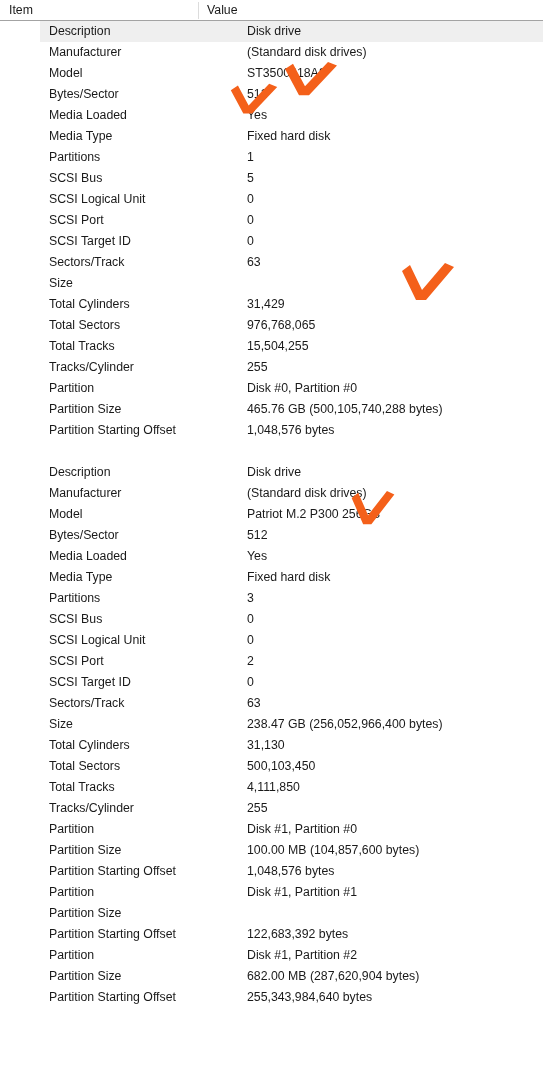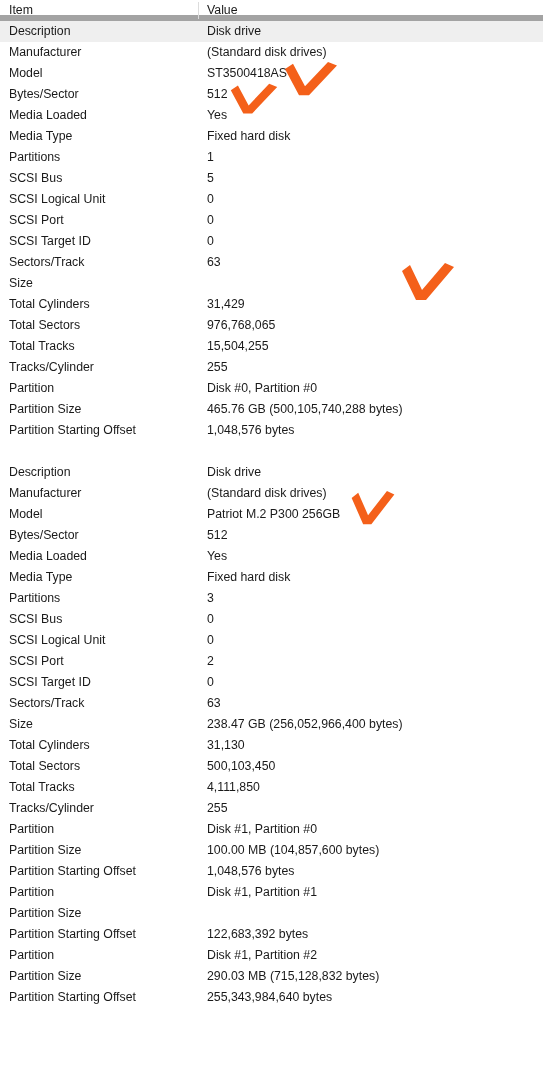--- a/index.html
+++ b/index.html
@@ -21,21 +21,21 @@
     width: 543px;
     height: 1069px;
     background: #ffffff;
   }
 
   
   .hdr {
     position: relative;
     height: 21px;
     background: #ffffff;
-    border-bottom: 6px solid #a3a3a3;
+    border-bottom: 1px solid #a3a3a3;
     box-sizing: border-box;
   }
   .hdr .cell {
     position: absolute;
     top: 2px;
     font-size: 12.3px;
     line-height: 16px;
     color: #1a1a1a;
     white-space: nowrap;
   }
@@ -44,21 +44,21 @@
   .hdr .vdiv {
     position: absolute;
     left: 198px;
     top: 2px;
     width: 1px;
     height: 17px;
     background: #dcdcdc;
   }
 
   
-  .rows { position: relative; }
+  .rows { position: relative; padding-left: 40px; }
   .row {
     position: relative;
     height: 21px;
     box-sizing: border-box;
   }
   .row.selected { background: #efefef; }
   .row.spacer { height: 21px; background: #ffffff; }
 
   .row .k, .row .v {
     position: absolute;
@@ -260,21 +260,21 @@
       <div class="row">
         <div class="k">Partition Starting Offset</div>
         <div class="v">122,683,392 bytes</div>
       </div>
       <div class="row">
         <div class="k">Partition</div>
         <div class="v">Disk #1, Partition #2</div>
       </div>
       <div class="row">
         <div class="k">Partition Size</div>
-        <div class="v">290.03 MB (715,128,832 bytes)</div>
+        <div class="v">682.00 MB (287,620,904 bytes)</div>
       </div>
       <div class="row">
         <div class="k">Partition Starting Offset</div>
         <div class="v">255,343,984,640 bytes</div>
       </div>
     </div>
 
   <div id="marks-layer">
       <div class="mark" style="left: 283px; top: 61px; width: 56px; height: 36px;">
         <svg viewBox="0 0 56 40" preserveAspectRatio="none">

